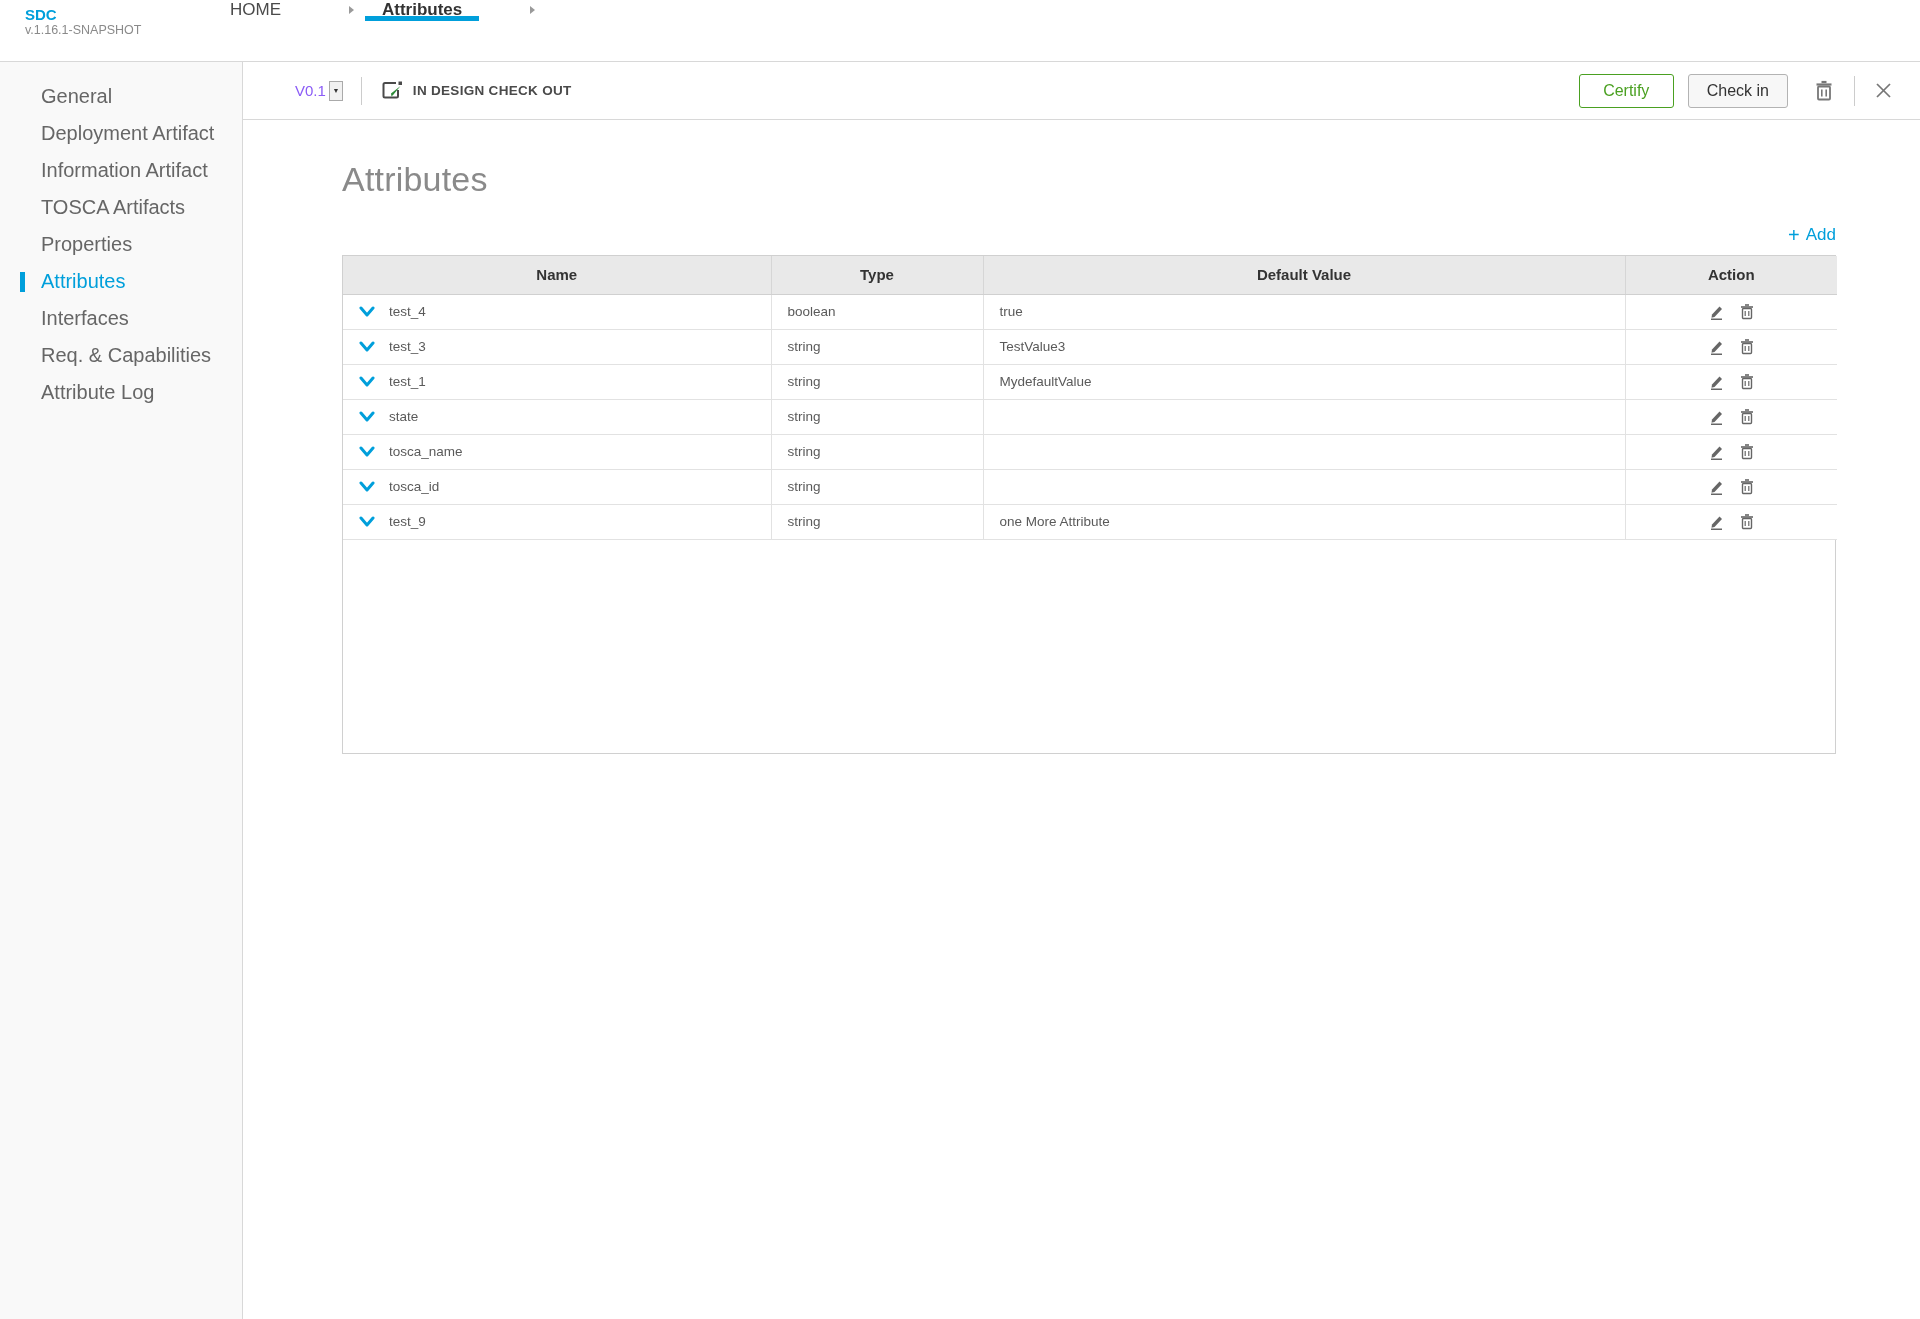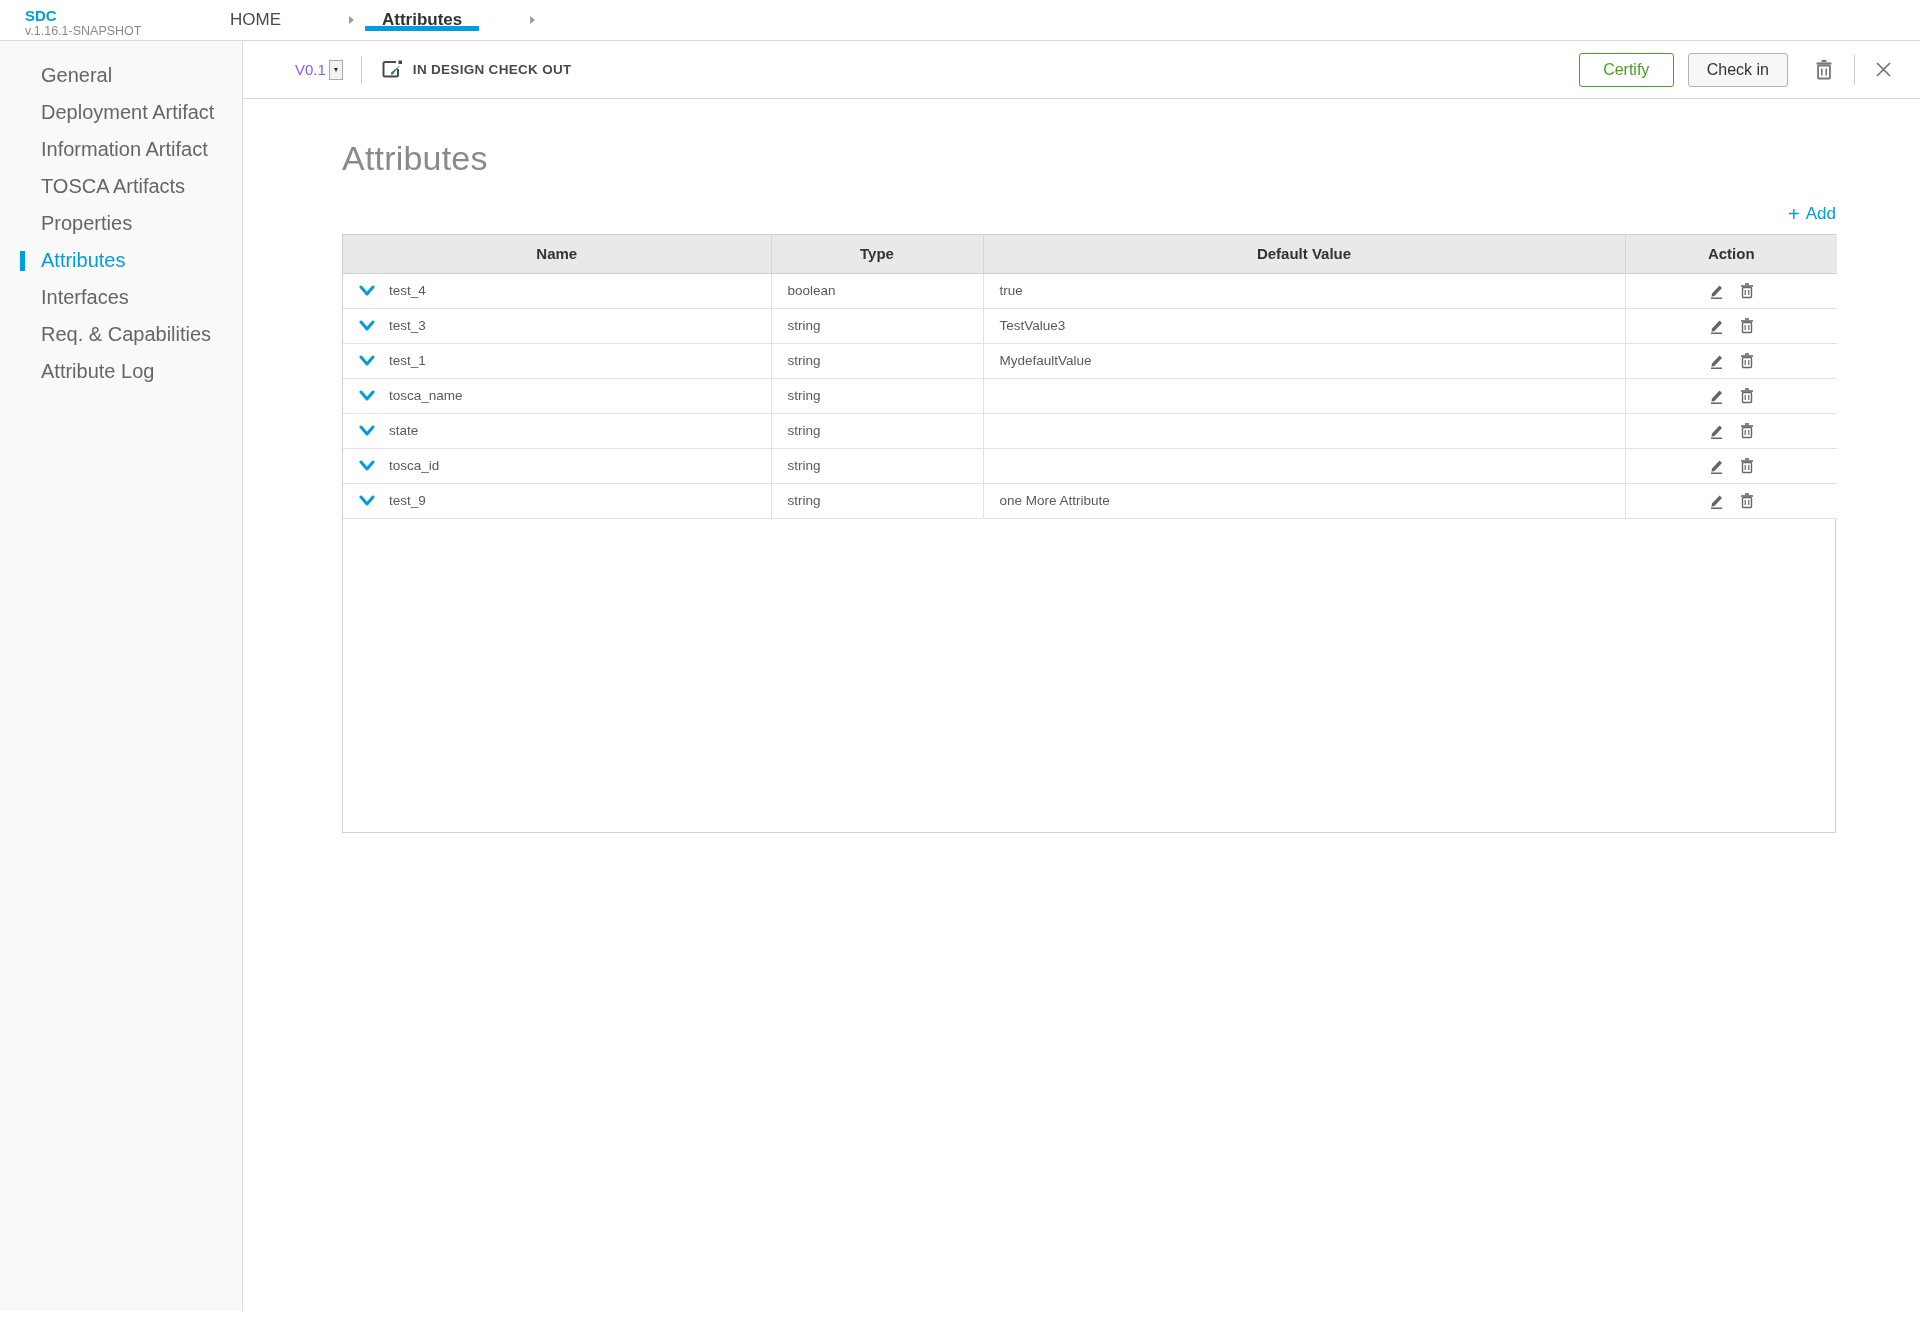--- a/index.html
+++ b/index.html
@@ -11,21 +11,21 @@
     --row-border:#e2e2e2;
     --text-dark:#4a4a4a;
     --text-mid:#666666;
     --text-cell:#5a5a5a;
   }
   *{box-sizing:border-box;margin:0;padding:0;}
   html,body{width:1920px;height:1319px;overflow:hidden;background:#fff;
     font-family:"Liberation Sans","DejaVu Sans",sans-serif;}
 
   
-  .topbar{height:41px;display:flex;align-items:center;background:#fff;
+  .topbar{height:62px;display:flex;align-items:flex-start;background:#fff;
     border-bottom:1px solid var(--topbar-border);}
   .logo-block{width:213px;padding:6px 0 0 25px;line-height:1.15;}
   .logo-main{color:var(--accent);font-weight:bold;font-size:15px;}
   .logo-version{color:#8a8a8a;font-size:12.5px;}
   .breadcrumb{display:flex;align-items:stretch;}
   .crumb-item{display:flex;align-items:stretch;gap:40px;}
   .crumb{position:relative;display:flex;align-items:center;padding:0 17px;
     font-size:17px;color:#4a4a4a;cursor:pointer;}
   .crumb.active{font-weight:bold;color:#333;}
   .crumb.active::after{content:"";position:absolute;left:0;right:0;bottom:-1px;
@@ -72,21 +72,21 @@
 
   
   .content{flex:1;padding:40px 0 0 99px;}
   .page-title{font-size:34px;font-weight:400;color:#8a8a8a;letter-spacing:.2px;}
   .content-inner{width:1494px;}
   .add-row{display:flex;justify-content:flex-end;margin:26px 0 10px 0;}
   .add-link{display:flex;align-items:center;gap:6px;color:var(--accent);
     font-size:17px;cursor:pointer;}
   .add-plus{font-size:20px;line-height:1;}
 
-  .table-box{border:1px solid var(--table-border);height:599px;background:#fff;}
+  .table-box{border:1px solid var(--table-border);height:499px;background:#fff;}
   table.attr-table{width:100%;border-collapse:collapse;table-layout:fixed;}
   .attr-table th{height:38px;background:#e9e9e9;font-size:15px;font-weight:bold;
     color:#333;text-align:center;border-bottom:1px solid var(--table-border);
     border-right:1px solid #d6d6d6;}
   .attr-table th:last-child{border-right:none;}
   .attr-table td{height:35px;font-size:13.5px;color:var(--text-cell);
     border-bottom:1px solid var(--row-border);border-right:1px solid var(--row-border);
     padding:0 16px;background:#fff;}
   .attr-table td:last-child{border-right:none;}
   .cell-name{display:flex;align-items:center;gap:14px;}
@@ -340,55 +340,55 @@
   </tr>
 
   <tr>
     <td>
       <div class="cell-name">
         <button class="chev-btn">
           <svg width="16" height="12" viewBox="0 0 16 12">
             <path d="M2 2 L8 9 L14 2" fill="none" stroke="#009fdb" stroke-width="3" stroke-linecap="round" stroke-linejoin="round"></path>
           </svg>
         </button>
+        <span class="v-name">state</span>
+      </div>
+    </td>
+    <td><span class="v-type">string</span></td>
+    <td><span class="v-default"></span></td>
+    <td>
+      <div class="cell-action">
+        <button class="icon-btn" style="padding:2px">
+          <svg width="15" height="16" viewBox="0 0 15 16">
+            <path d="M3 10.5 L10.5 2.5 L13 5 L5.5 13 L2.5 13.7 Z" fill="#666"></path>
+            <rect x="2" y="14.5" width="11" height="1.6" fill="#666"></rect>
+          </svg>
+        </button>
+        <button class="icon-btn" style="padding:2px">
+          <svg width="14" height="16" viewBox="0 0 14 16">
+            <rect x="2.5" y="4.5" width="9" height="10" rx="1" fill="none" stroke="#666" stroke-width="1.4"></rect>
+            <line x1="1" y1="3" x2="13" y2="3" stroke="#666" stroke-width="1.6"></line>
+            <line x1="5" y1="1" x2="9" y2="1" stroke="#666" stroke-width="1.6"></line>
+            <line x1="5.2" y1="7" x2="5.2" y2="12" stroke="#666" stroke-width="1.2"></line>
+            <line x1="8.8" y1="7" x2="8.8" y2="12" stroke="#666" stroke-width="1.2"></line>
+          </svg>
+        </button>
+      </div>
+    </td>
+  </tr>
+
+  <tr>
+    <td>
+      <div class="cell-name">
+        <button class="chev-btn">
+          <svg width="16" height="12" viewBox="0 0 16 12">
+            <path d="M2 2 L8 9 L14 2" fill="none" stroke="#009fdb" stroke-width="3" stroke-linecap="round" stroke-linejoin="round"></path>
+          </svg>
+        </button>
         <span class="v-name">tosca_name</span>
-      </div>
-    </td>
-    <td><span class="v-type">string</span></td>
-    <td><span class="v-default"></span></td>
-    <td>
-      <div class="cell-action">
-        <button class="icon-btn" style="padding:2px">
-          <svg width="15" height="16" viewBox="0 0 15 16">
-            <path d="M3 10.5 L10.5 2.5 L13 5 L5.5 13 L2.5 13.7 Z" fill="#666"></path>
-            <rect x="2" y="14.5" width="11" height="1.6" fill="#666"></rect>
-          </svg>
-        </button>
-        <button class="icon-btn" style="padding:2px">
-          <svg width="14" height="16" viewBox="0 0 14 16">
-            <rect x="2.5" y="4.5" width="9" height="10" rx="1" fill="none" stroke="#666" stroke-width="1.4"></rect>
-            <line x1="1" y1="3" x2="13" y2="3" stroke="#666" stroke-width="1.6"></line>
-            <line x1="5" y1="1" x2="9" y2="1" stroke="#666" stroke-width="1.6"></line>
-            <line x1="5.2" y1="7" x2="5.2" y2="12" stroke="#666" stroke-width="1.2"></line>
-            <line x1="8.8" y1="7" x2="8.8" y2="12" stroke="#666" stroke-width="1.2"></line>
-          </svg>
-        </button>
-      </div>
-    </td>
-  </tr>
-
-  <tr>
-    <td>
-      <div class="cell-name">
-        <button class="chev-btn">
-          <svg width="16" height="12" viewBox="0 0 16 12">
-            <path d="M2 2 L8 9 L14 2" fill="none" stroke="#009fdb" stroke-width="3" stroke-linecap="round" stroke-linejoin="round"></path>
-          </svg>
-        </button>
-        <span class="v-name">state</span>
       </div>
     </td>
     <td><span class="v-type">string</span></td>
     <td><span class="v-default"></span></td>
     <td>
       <div class="cell-action">
         <button class="icon-btn" style="padding:2px">
           <svg width="15" height="16" viewBox="0 0 15 16">
             <path d="M3 10.5 L10.5 2.5 L13 5 L5.5 13 L2.5 13.7 Z" fill="#666"></path>
             <rect x="2" y="14.5" width="11" height="1.6" fill="#666"></rect>

